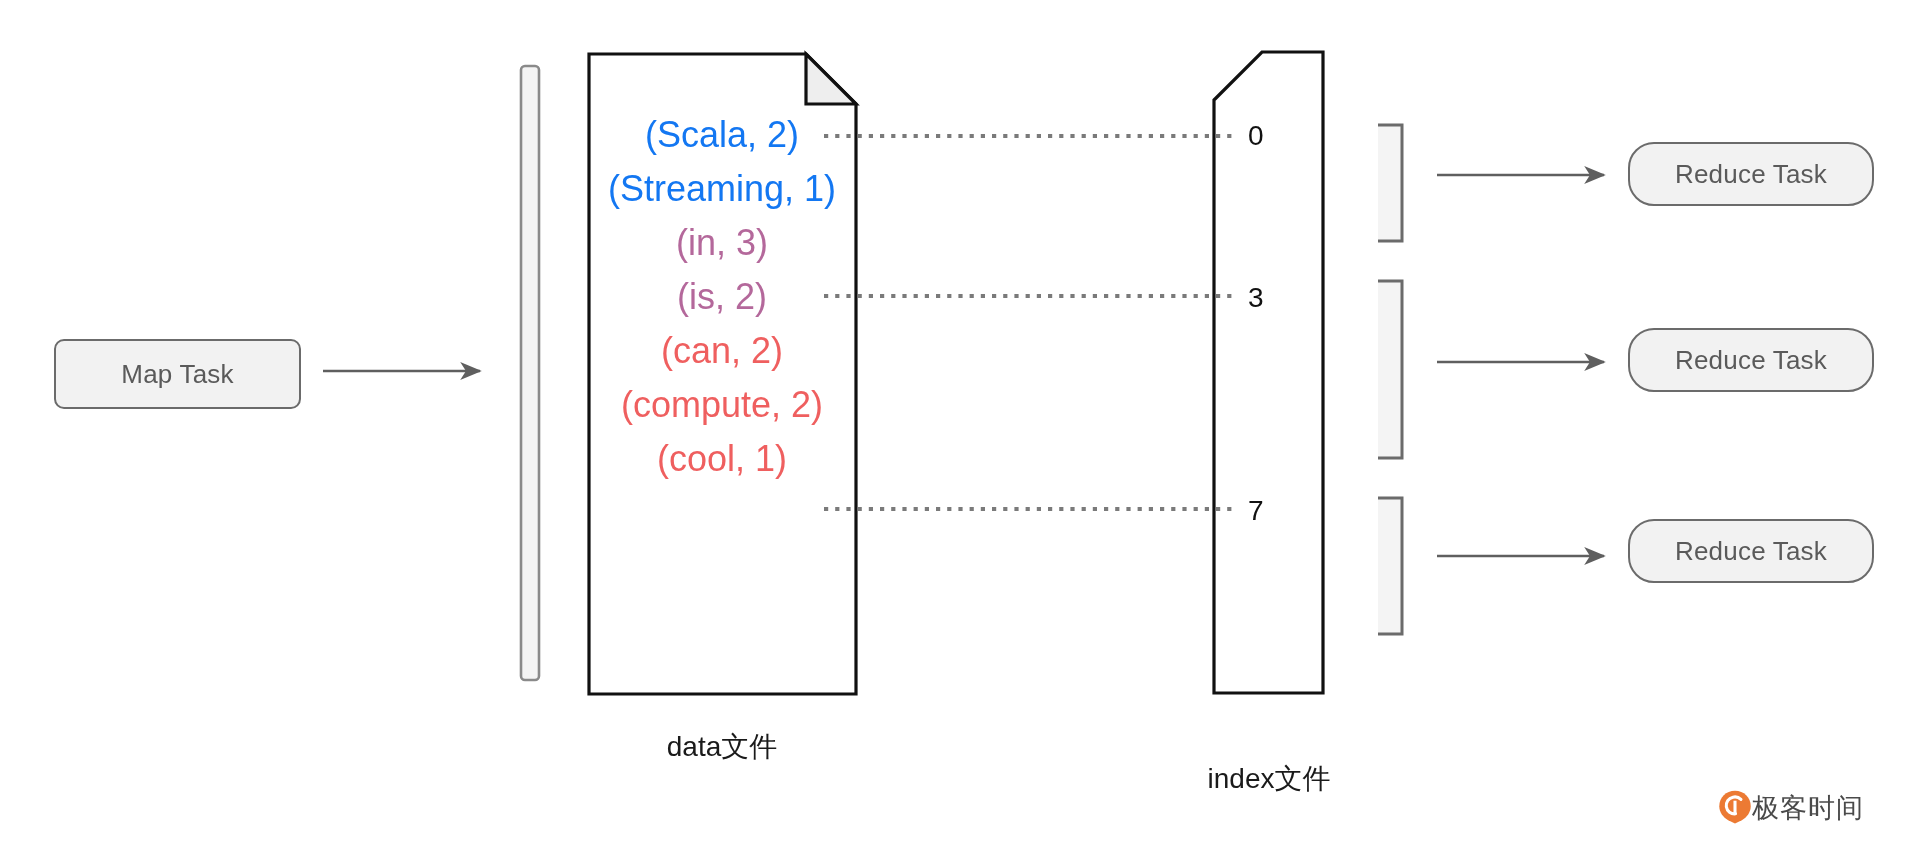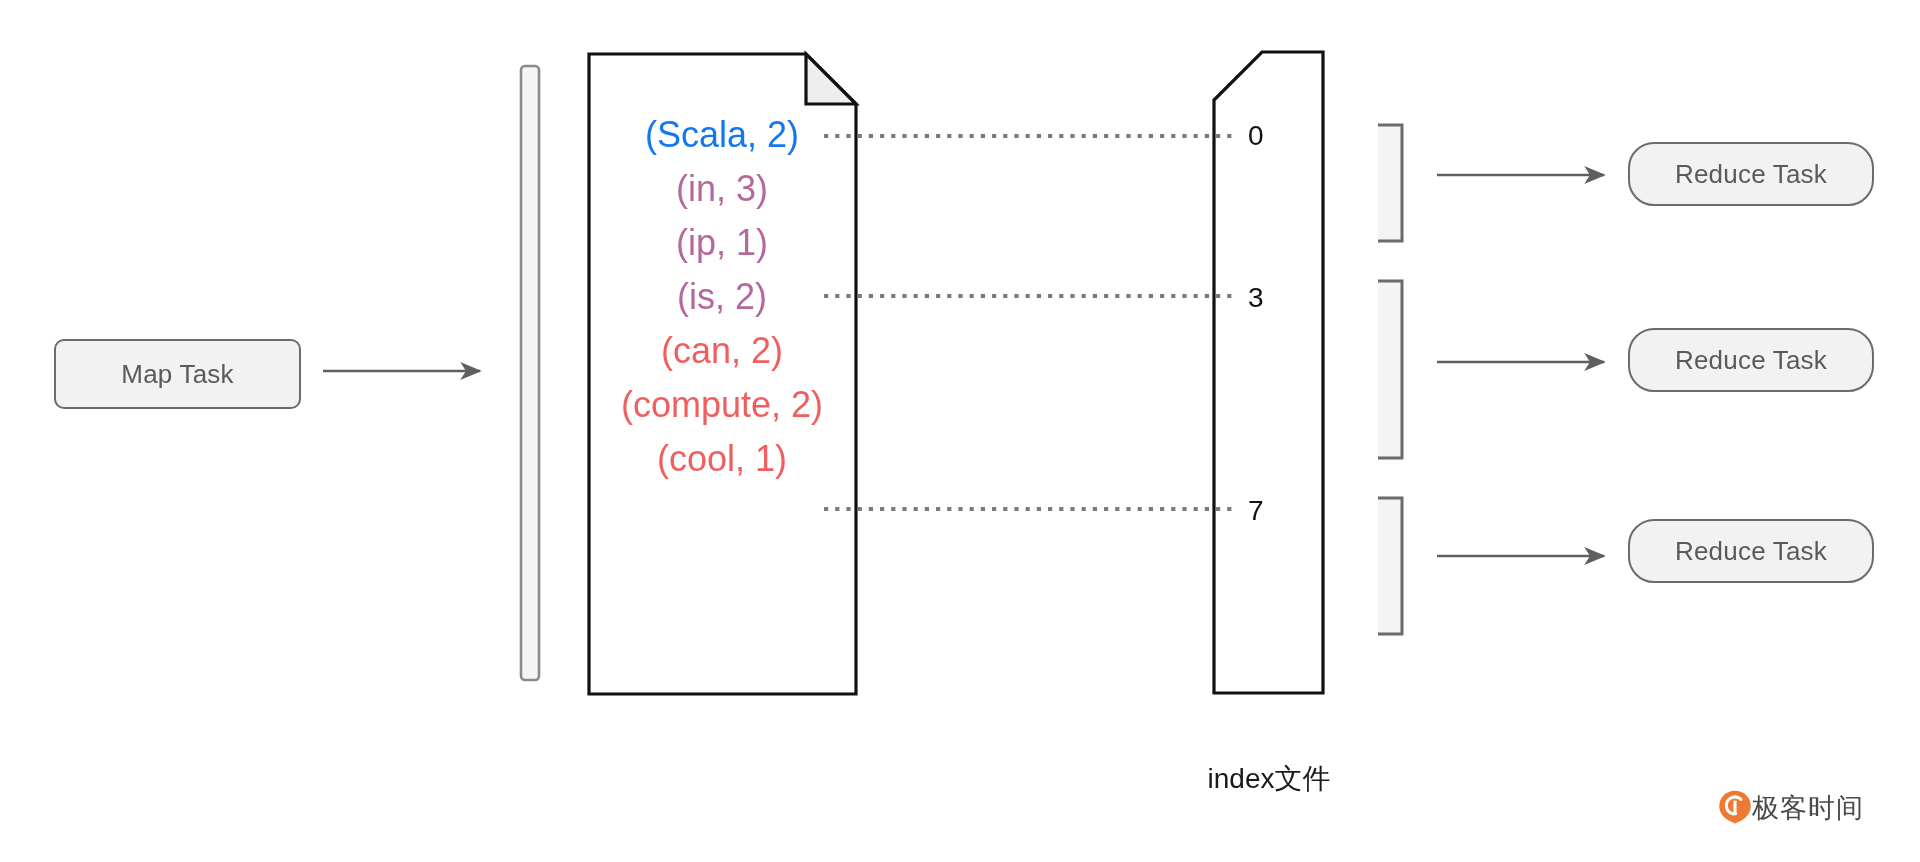--- a/index.html
+++ b/index.html
@@ -153,42 +153,43 @@
     <line x1="1437" y1="362" x2="1604" y2="362" stroke="#5f5f5f" stroke-width="2.4" marker-end="url(#arrowhead)"></line>
     <line x1="1437" y1="556" x2="1604" y2="556" stroke="#5f5f5f" stroke-width="2.4" marker-end="url(#arrowhead)"></line>
   </svg>
 
   <div class="task-box map-box">
     <span>Map Task</span>
   </div>
 
   <div class="records">
     <div class="record rec-blue">(Scala,  2)</div>
+    <div class="record rec-blue">(Streaming,  1)</div>
     <div class="record rec-purple">(in,  3)</div>
-    <div class="record rec-purple">(ip,  1)</div>
     <div class="record rec-purple">(is,  2)</div>
     <div class="record rec-red">(can,  2)</div>
     <div class="record rec-red">(compute,  2)</div>
     <div class="record rec-red">(cool,  1)</div>
   </div>
 
   <div class="offset offset-0">0</div>
   <div class="offset offset-1">3</div>
   <div class="offset offset-2">7</div>
 
   <div class="task-box reduce-box reduce-1">
     <span>Reduce Task</span>
   </div>
   <div class="task-box reduce-box reduce-2">
     <span>Reduce Task</span>
   </div>
   <div class="task-box reduce-box reduce-3">
     <span>Reduce Task</span>
   </div>
 
+  <div class="caption caption-data">data文件</div>
   <div class="caption caption-index">index文件</div>
 
   <div class="watermark">
     <svg class="watermark-logo" viewBox="0 0 40 40">
       <path d="M20 1 C9.5 1 1.5 9 1.5 19 C1.5 26 6 32 12 35.5 L20 39.5 L28 35.5 C34 32 38.5 26 38.5 19 C38.5 9 30.5 1 20 1 Z" fill="#ec7a33"></path>
       <path d="M27 11 C24.5 8.6 21 7.6 17.6 8.4 C12.4 9.6 9 14.6 9.8 19.8 C10.6 25 15.4 28.6 20.6 28" fill="none" stroke="#ffffff" stroke-width="3.6" stroke-linecap="round"></path>
       <rect x="18.2" y="12.6" width="3.6" height="16" fill="#ffffff"></rect>
     </svg>
     <span class="watermark-text">极客时间</span>
   </div>

